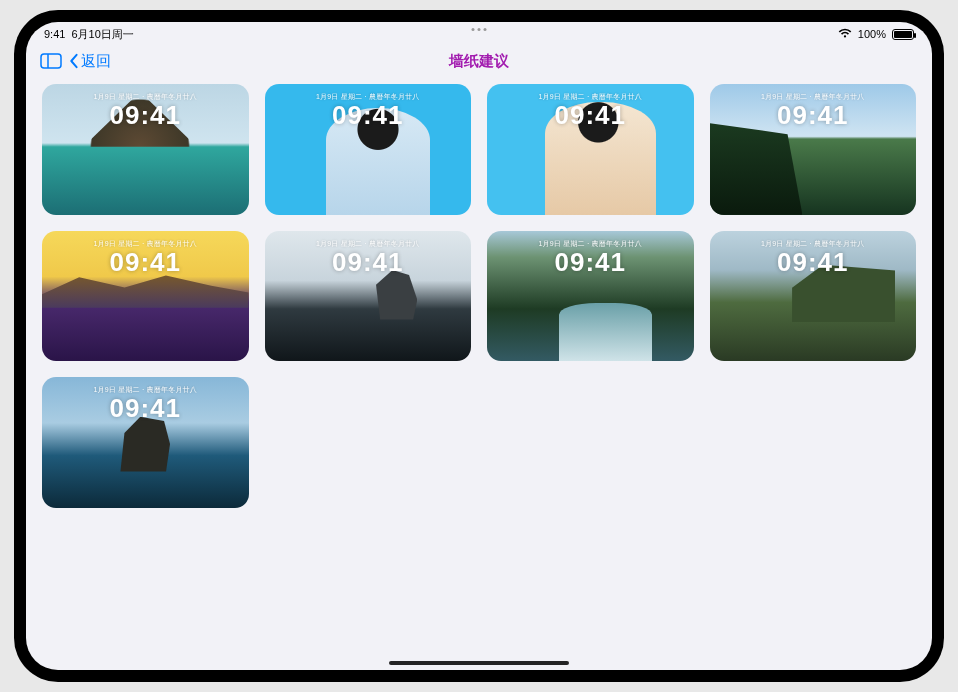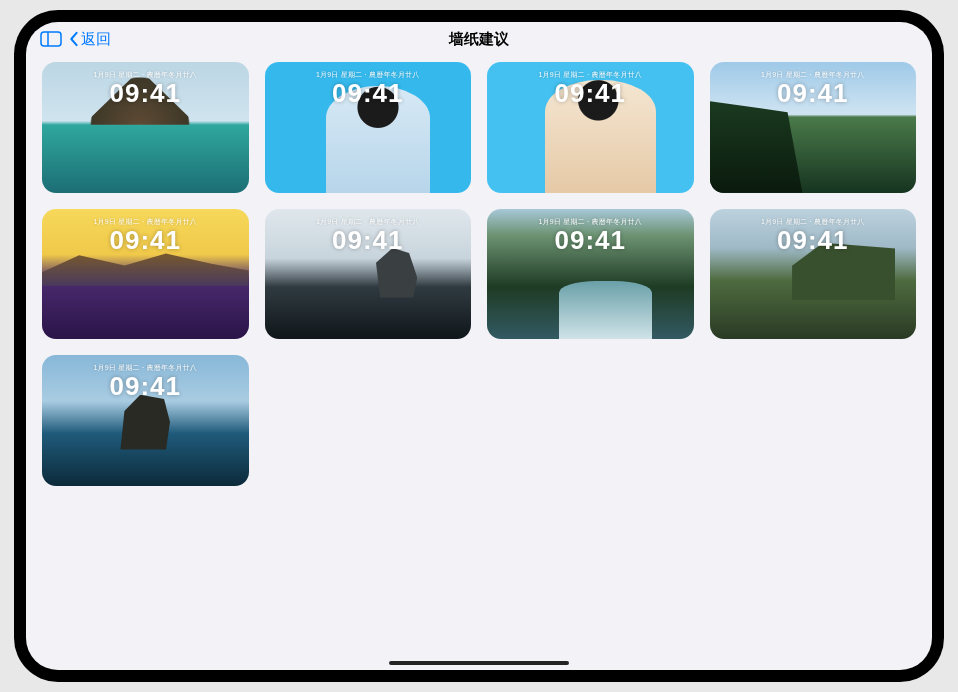--- a/index.html
+++ b/index.html
@@ -27,21 +27,21 @@
   .battery-fill{position:absolute;left:1px;top:1px;bottom:1px;width:18px;background:#000;border-radius:1px;}
   .wifi-icon{width:14px;height:12px;}
   
   .navbar {
     height: 34px; position: relative; display:flex; align-items:center; padding:0 12px;
   }
   .nav-left { display:flex; align-items:center; }
   .sidebar-btn { width:26px; height:20px; display:flex; align-items:center; justify-content:center; cursor:pointer;}
   .back-btn { display:flex; align-items:center; gap:2px; color:#007aff; font-size:15px; cursor:pointer; margin-left:4px;}
   .back-btn svg{width:11px;height:16px;}
-  .nav-title { position:absolute; left:50%; transform:translateX(-50%); font-size:15px; font-weight:600; color:#000000;text-align:center;}
+  .nav-title { position:absolute; left:50%; transform:translateX(-50%); font-size:15px; font-weight:600; color:#a21caf;text-align:center;}
   
   .grid {
     padding: 6px 16px 0 16px; display:grid; grid-template-columns: repeat(4, 1fr);
     gap: 16px; overflow:hidden;
   }
   .tile {
     position:relative; width:100%; aspect-ratio: 278/176; border-radius:14px; overflow:hidden;
     cursor:pointer; color:#fff;
   }
   .tile .scene{position:absolute;inset:0;}
@@ -80,20 +80,44 @@
   .scene.searock::before{content:"";position:absolute;left:38%;width:24%;top:30%;bottom:28%;
     background:#2a2a24;clip-path:polygon(0 100%,8% 30%,40% 0,88% 8%,100% 50%,92% 100%);}
   .home-indicator{position:absolute;bottom:5px;left:50%;transform:translateX(-50%);width:180px;height:4px;border-radius:3px;background:#000;opacity:.85;}
 </style>
 </head>
 <body>
 
 <div class="device">
   <div class="screen">
 
+    <div class="statusbar">
+      <div class="left">
+        <span>9:41</span>
+        <span>6月10日周一</span>
+      </div>
+      <div class="center">
+        <span class="dot"></span>
+          <span class="dot"></span>
+          <span class="dot"></span>
+      </div>
+      <div class="right">
+        <span>
+          <svg class="wifi-icon" viewBox="0 0 16 12">
+              <path d="M8 11.2a1.3 1.3 0 100-2.6 1.3 1.3 0 000 2.6zM3.4 6.6a6.5 6.5 0 019.2 0l-1.3 1.3a4.7 4.7 0 00-6.6 0L3.4 6.6zM.8 4a10.2 10.2 0 0114.4 0l-1.3 1.3a8.3 8.3 0 00-11.8 0L.8 4z" fill="#000"></path>
+            </svg>
+        </span>
+        <span>100%</span>
+        <span class="battery">
+          <span class="battery-shell">
+              <span class="battery-fill"></span>
+            </span>
+        </span>
+      </div>
+    </div>
 
     <div class="navbar">
       <div class="nav-left">
         <span class="sidebar-btn">
           <svg width="22" height="16" viewBox="0 0 22 16">
             <rect x="1" y="1" width="20" height="14" rx="3" fill="none" stroke="#007aff" stroke-width="1.5"></rect>
             <line x1="8" y1="1" x2="8" y2="15" stroke="#007aff" stroke-width="1.5"></line>
           </svg>
         </span>
         <span class="back-btn">

